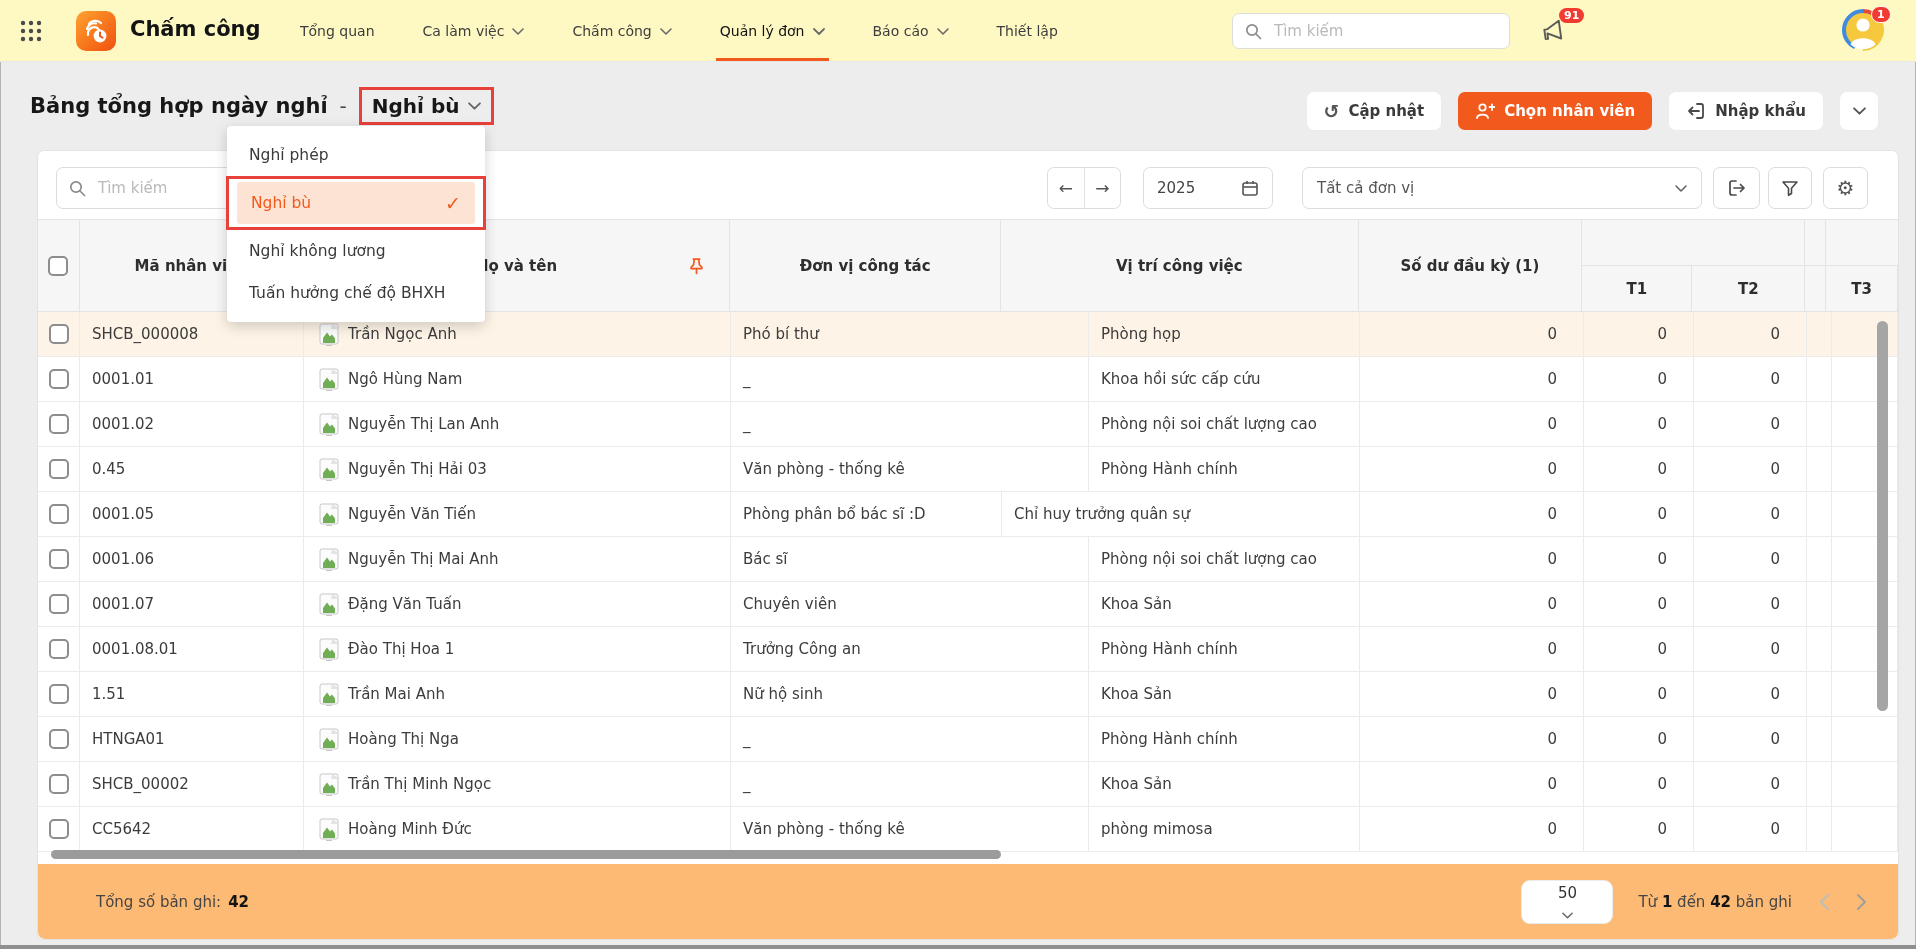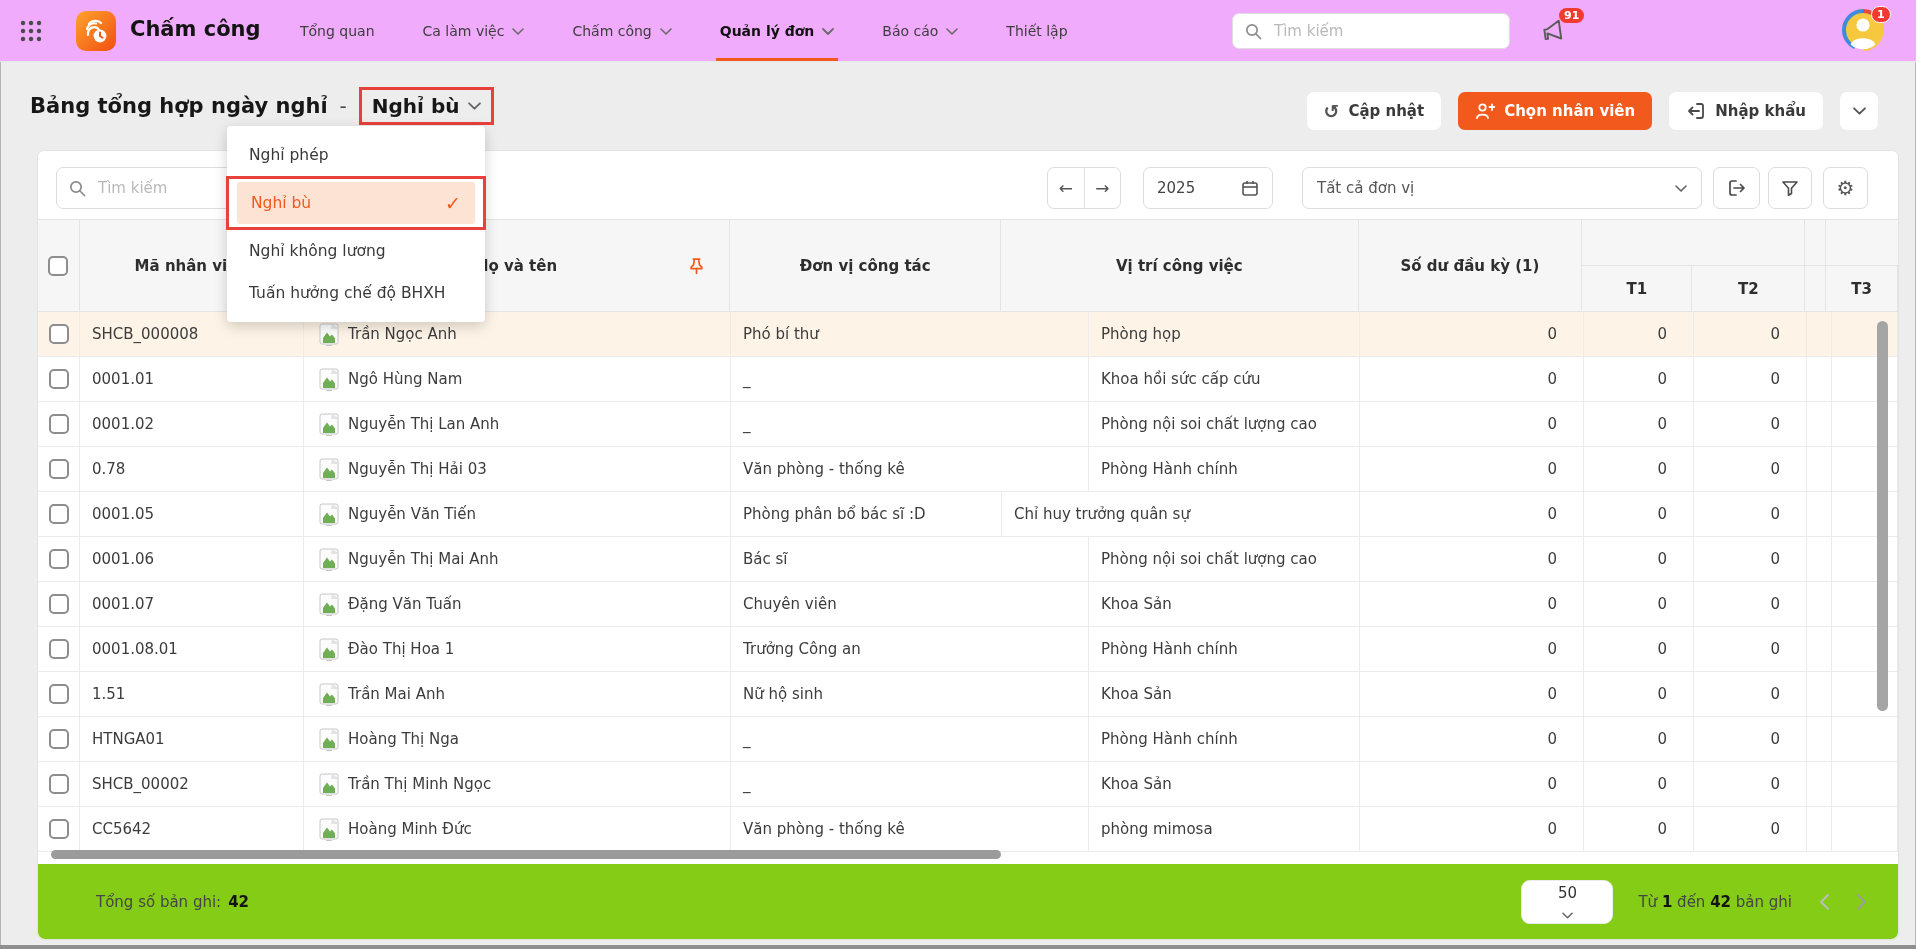--- a/index.html
+++ b/index.html
@@ -2,28 +2,28 @@
 <html><head>
 <meta charset="utf-8">
 <style>
   html,body{margin:0;padding:0}
   body{width:1916px;height:949px;position:relative;overflow:hidden;
        font-family:"DejaVu Sans","Liberation Sans",sans-serif;background:#ededee;}
   .screen{position:absolute;inset:0;box-shadow:inset 0 0 0 1px #b3b3b3;}
   .screen::after{content:"";position:absolute;left:0;right:0;bottom:0;height:4px;background:#8f8f8f;}
 
   
-  .topnav{position:absolute;top:0;left:0;right:0;height:61px;background:#f0abfc;border-bottom:1px solid #e7e7e7;z-index:5;}
+  .topnav{position:absolute;top:0;left:0;right:0;height:61px;background:#fef9c3;border-bottom:1px solid #e7e7e7;z-index:5;}
   .grid-icon{position:absolute;left:18px;top:18px;width:26px;height:26px;display:flex;align-items:center;justify-content:center;cursor:pointer}
   .app-logo{position:absolute;left:76px;top:11px;width:40px;height:40px;}
   .app-title{position:absolute;left:130px;top:17px;font-size:21px;font-weight:bold;color:#141414;}
   .nav-items{position:absolute;left:300px;top:0;height:100%;display:flex;gap:48px;}
   .nav-item{height:100%;display:flex;align-items:center;gap:8px;position:relative;font-size:14px;color:#3d3d3d;cursor:pointer;}
   .nav-item .chev{color:#6b6b6b;margin-top:2px}
-  .nav-item.active{font-weight:bold;color:#111;}
+  .nav-item.active{font-weight:normal;color:#111;}
   .nav-item.active::after{content:"";position:absolute;left:-4px;right:-4px;bottom:0;height:3px;background:var(--accent);}
   .nav-search{position:absolute;left:1232px;top:13px;width:278px;height:36px;border:1px solid #ddd;border-radius:7px;
               display:flex;align-items:center;gap:10px;padding:0 12px;box-sizing:border-box;background:#fff;}
   .nav-search input{border:none;outline:none;font-size:15px;color:#444;width:100%;font-family:inherit;background:transparent}
   .nav-search input::placeholder{color:#b9b9b9}
   .bell-wrap{position:absolute;left:1543px;top:17px;width:34px;height:30px;cursor:pointer}
   .badge{position:absolute;background:#f23b30;color:#fff;border-radius:9px;font-size:11px;font-weight:bold;
          padding:1px 5px;line-height:13px;}
   .bell-badge{top:-9px;left:16px;}
   .avatar-wrap{position:absolute;left:1841px;top:8px;width:46px;height:46px;cursor:pointer}
@@ -93,21 +93,21 @@
   .td{display:flex;align-items:center;border-right:1px solid #ebebeb;box-sizing:border-box;padding:0 12px;overflow:hidden;white-space:nowrap;}
   .td.c-check{justify-content:center;padding:0;}
   .td.num{justify-content:flex-end;padding-right:26px;}
   .td.c-name{gap:9px;padding-left:15px;}
   .sliver{position:absolute;top:701px;left:0;width:1860px;height:13px;background:#fff;border-bottom:1px solid #ededed;box-sizing:border-box}
 
   .hscroll{position:absolute;top:699px;left:13px;width:950px;height:9px;background:#9b9b9b;border-radius:5px;z-index:6;cursor:pointer}
   .vscroll{position:absolute;top:170px;right:10px;width:11px;height:390px;background:#a5a5a5;border-radius:6px;z-index:6;cursor:pointer}
 
   
-  .panel-footer{position:absolute;left:0;right:0;bottom:0;height:75px;background:#84cc16;border-radius:0 0 7px 7px;
+  .panel-footer{position:absolute;left:0;right:0;bottom:0;height:75px;background:#fdba74;border-radius:0 0 7px 7px;
                 display:flex;align-items:center;padding:0 30px 0 58px;box-sizing:border-box;font-size:15px;color:#454545;}
   .foot-total{display:flex;gap:7px;align-items:center;}
   .foot-total b{color:#141414;}
   .foot-right{margin-left:auto;display:flex;align-items:center;gap:26px;}
   .pagesize{width:90px;height:42px;background:#fff;border-radius:8px;display:flex;align-items:center;justify-content:center;
             gap:10px;font-size:15px;color:#333;cursor:pointer;box-shadow:0 0 0 1px #ececec;flex-direction:column;}
   .range b{color:#141414;}
   .pg-chev{cursor:pointer;display:flex;align-items:center;}
 
   :root{--accent:#f2591d;--anno:#e8403a;--hl:#fdf3e6;--sel-bg:#fce3d3;}
@@ -428,21 +428,21 @@
     <div class="td c-t1 num">0</div>
     <div class="td c-t2 num">0</div>
     <div class="td c-gap"></div>
     <div class="td c-t3 num"></div>
   </div>
 
   <div class="tr">
     <div class="td c-check">
             <span class="cb"></span>
           </div>
-    <div class="td c-code">0.78</div>
+    <div class="td c-code">0.45</div>
     <div class="td c-name">
       <span>
         <svg width="20" height="24" viewBox="0 0 20 24">
           <rect x="1" y="2" width="18" height="20" rx="2" fill="#fcfcfc" stroke="#c6c6c6"></rect>
           <path d="M13 2l5 3v2h-6z" fill="#e3e3e3"></path>
           <path d="M4 16l4-5.5 3 4 2-2 3 4V21H4z" fill="#6fae54"></path>
           <line x1="7" y1="23.5" x2="13" y2="23.5" stroke="#c6c6c6"></line>
         </svg>
       </span>
       <span>Nguyễn Thị Hải 03</span>

